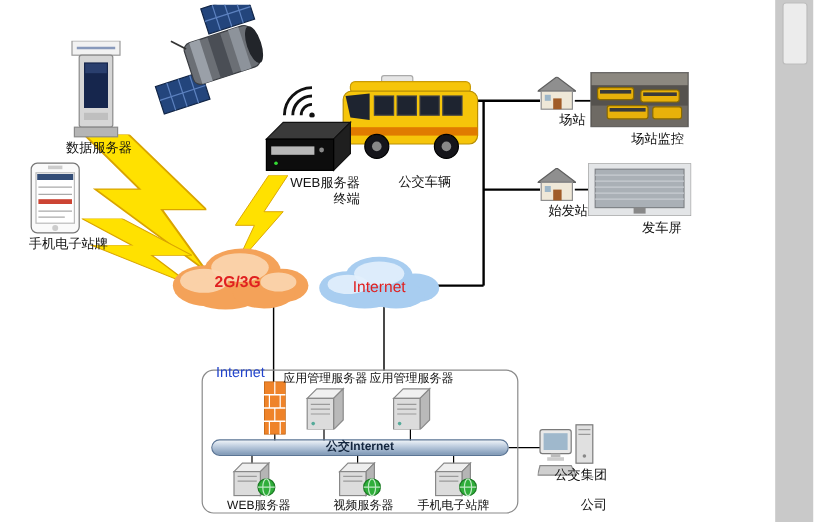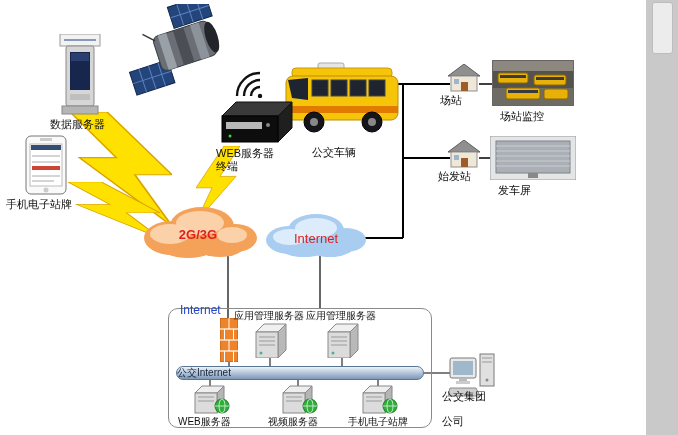--- a/index.html
+++ b/index.html
@@ -1,29 +1,29 @@
 <!DOCTYPE html>
 <html><head>
 <meta charset="utf-8">
 <style>
   * { margin:0; padding:0; box-sizing:border-box; }
   html,body { background:#fff; }
   body { font-family:"Liberation Sans", sans-serif; }
   #canvas { position:relative; width:678px; height:435px; background:#ffffff; overflow:hidden; }
   .abs { position:absolute; }
-  .lbl { position:absolute; font-size:11px; color:#111; text-align:left; line-height:1.2; z-index:3; white-space:nowrap; }
+  .lbl { position:absolute; font-size:11px; color:#111; text-align:right; line-height:1.2; z-index:3; white-space:nowrap; }
   .lbl-sm { font-size:10px; }
   .lbl-blue { color:#2244cc; font-size:12px; }
   svg { display:block; }
   #server-box { position:absolute; left:168px; top:308px; width:264px; height:120px;
     border:1px solid #8a8a8a; border-radius:10px; z-index:1; }
   #bus-internet-bar { position:absolute; left:176px; top:366px; width:248px; height:14px;
     border:1px solid #5a7494; border-radius:7px; z-index:2;
     background:linear-gradient(180deg,#eef3f8 0%,#b9c9dc 45%,#7e98b6 100%); }
-  #bus-internet-bar .bar-label { font-size:10px; color:#14263e; text-align:left; line-height:12px; }
+  #bus-internet-bar .bar-label { font-size:10px; color:#14263e; text-align:center; line-height:12px;font-weight:bold; }
   #right-strip { position:absolute; left:646px; top:0; width:32px; height:435px; background:#c9c9c9; z-index:5; }
   #scroll-thumb { position:absolute; left:6px; top:2px; width:21px; height:52px; background:#ececec; border:1px solid #bdbdbd; border-radius:3px; }
   .z1 { z-index:1; } .z2 { z-index:2; }
 </style>
 </head>
 <body>
 
 <div id="canvas">
 
   <svg class="abs z1" style="left:0;top:0" width="678" height="435">
@@ -172,21 +172,21 @@
     <rect x="1" y="1" width="80" height="10" fill="#8c8880"></rect>
     <rect x="1" y="28" width="80" height="17" fill="#6e6a64"></rect>
     <rect x="6" y="13" width="30" height="10" rx="2" fill="#e8b10a" stroke="#8a6a00"></rect>
     <rect x="8" y="15" width="26" height="3" fill="#3a3a3a"></rect>
     <rect x="42" y="15" width="32" height="10" rx="2" fill="#e8b10a" stroke="#8a6a00"></rect>
     <rect x="44" y="17" width="28" height="3" fill="#3a3a3a"></rect>
     <rect x="14" y="28" width="34" height="11" rx="2" fill="#e8b10a" stroke="#8a6a00"></rect>
     <rect x="16" y="30" width="30" height="3" fill="#3a3a3a"></rect>
     <rect x="52" y="29" width="24" height="10" rx="2" fill="#e8b10a" stroke="#8a6a00"></rect>
   </svg>
-  <div class="lbl" style="left:500px;top:110px;width:82px">场站监控</div>
+  <div class="lbl" style="left:488px;top:110px;width:82px">场站监控</div>
 
   <svg class="abs z2" style="left:448px;top:140px" width="32" height="28">
     <polygon points="0,12 16,0 32,12" fill="#8f8f8f" stroke="#5f5f5f"></polygon>
     <rect x="3" y="12" width="26" height="15" fill="#efe8d8" stroke="#8f8f8f"></rect>
     <rect x="13" y="18" width="7" height="9" fill="#a05c28"></rect>
     <rect x="6" y="15" width="5" height="5" fill="#9db6c8"></rect>
   </svg>
   <div class="lbl" style="left:438px;top:170px;width:52px">始发站</div>
 
   <svg class="abs z2" style="left:490px;top:136px" width="86" height="44">

